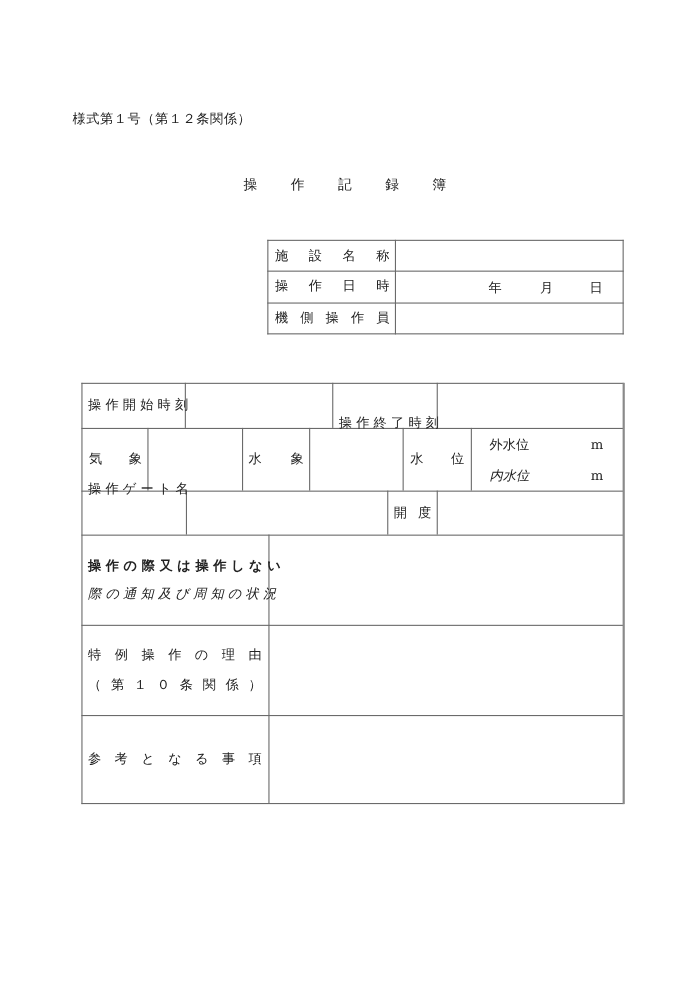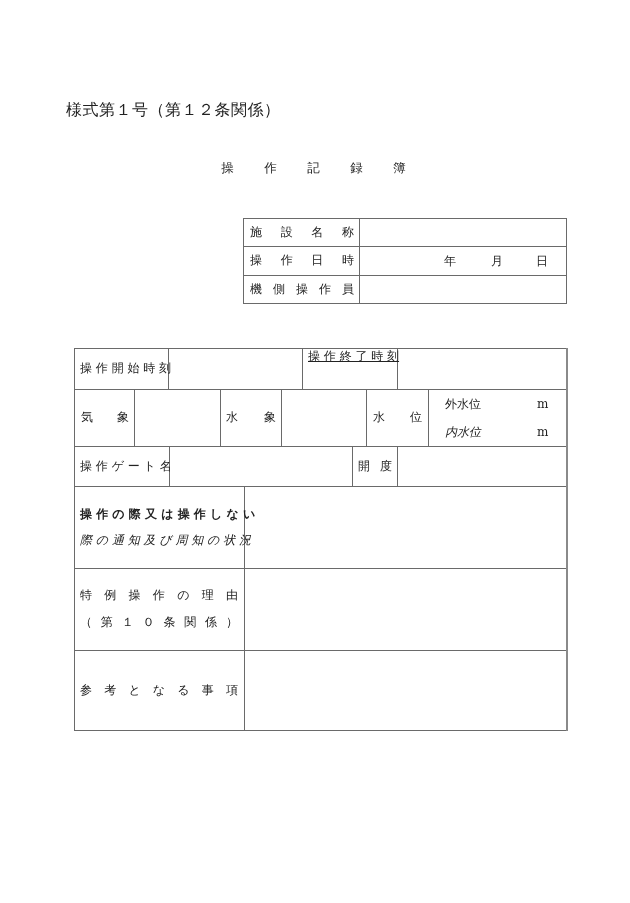--- a/index.html
+++ b/index.html
@@ -1,19 +1,19 @@
 <!DOCTYPE html>
 <html><head>
   <meta charset="utf-8">
   <style>
     html, body { margin:0; padding:0; background:#ffffff; }
     body { width:630px; height:903px; position:relative; overflow:hidden;
            font-family:"DejaVu Serif", "Liberation Serif", serif; color:#222; }
     .abs { position:absolute; }
-    .form-number { left:66px; top:100px; font-size:16px; letter-spacing:0.5px; }
+    .form-number { left:66px; top:100px; font-size:12px; letter-spacing:0.5px; }
     .doc-title { left:0; width:630px; top:160px; text-align:center; font-size:12.5px; letter-spacing:9px; padding-left:6px; box-sizing:border-box; }
     .hline { position:absolute; background:#6a6a6a; height:1px; }
     .vline { position:absolute; background:#6a6a6a; width:1px; }
     .cell-text { position:absolute; font-size:12px; display:flex; align-items:center; white-space:nowrap; }
     .spread { justify-content:space-between; }
     .field { position:absolute; background:transparent; }
   </style>
 </head>
 <body>
 
@@ -83,21 +83,21 @@
   <div class="vline" style="left:428px;top:389px;height:57px;"></div>
 
   <div class="vline" style="left:169px;top:446px;height:40px;"></div>
   <div class="vline" style="left:352px;top:446px;height:40px;"></div>
   <div class="vline" style="left:397px;top:446px;height:40px;"></div>
 
   <div class="vline" style="left:244px;top:486px;height:244px;"></div>
 
   <div class="cell-text" style="left:80px;top:348px;height:41px;text-align:right;">操 作 開 始 時 刻</div>
   <div class="field" style="left:169px;top:349px;width:133px;height:40px;"></div>
-  <div class="cell-text" style="left:308px;top:336px;height:41px;text-decoration:underline;">操 作 終 了 時 刻</div>
+  <div class="cell-text" style="left:308px;top:364px;height:41px;">操 作 終 了 時 刻</div>
   <div class="field" style="left:398px;top:349px;width:168px;height:40px;"></div>
 
   <div class="cell-text spread" style="left:81px;top:389px;width:48px;height:57px;">
     <span>気</span>
     <span>象</span>
   </div>
   <div class="field" style="left:135px;top:390px;width:85px;height:56px;"></div>
   <div class="cell-text spread" style="left:226px;top:389px;width:50px;height:57px;">
     <span>水</span>
     <span>象</span>
@@ -109,21 +109,21 @@
   </div>
   <div class="field" style="left:429px;top:390px;width:137px;height:28px;text-align:center;">
     <span class="cell-text" style="left:16px;top:0;height:28px;">外水位</span>
     <span class="cell-text" style="left:108px;top:0;height:28px;">m</span>
   </div>
   <div class="field" style="left:429px;top:418px;width:137px;height:28px;">
     <span class="cell-text" style="left:16px;top:0;height:28px;font-style:italic;">内水位</span>
     <span class="cell-text" style="left:108px;top:0;height:28px;">m</span>
   </div>
 
-  <div class="cell-text" style="left:80px;top:446px;height:40px;">操 作 ゲ ー ト 名</div>
+  <div class="cell-text" style="left:80px;top:424px;height:40px;">操 作 ゲ ー ト 名</div>
   <div class="field" style="left:170px;top:447px;width:182px;height:39px;"></div>
   <div class="cell-text spread" style="left:358px;top:446px;width:34px;height:40px;">
     <span>開</span>
     <span>度</span>
   </div>
   <div class="field" style="left:398px;top:447px;width:168px;height:39px;"></div>
 
   <div class="cell-text" style="left:80px;top:500px;height:28px;font-weight:bold;">操 作 の 際 又 は 操 作 し な い</div>
   <div class="cell-text" style="left:80px;top:526px;height:28px;font-style:italic;">際 の 通 知 及 び 周 知 の 状 況</div>
   <div class="field" style="left:245px;top:487px;width:321px;height:81px;"></div>

